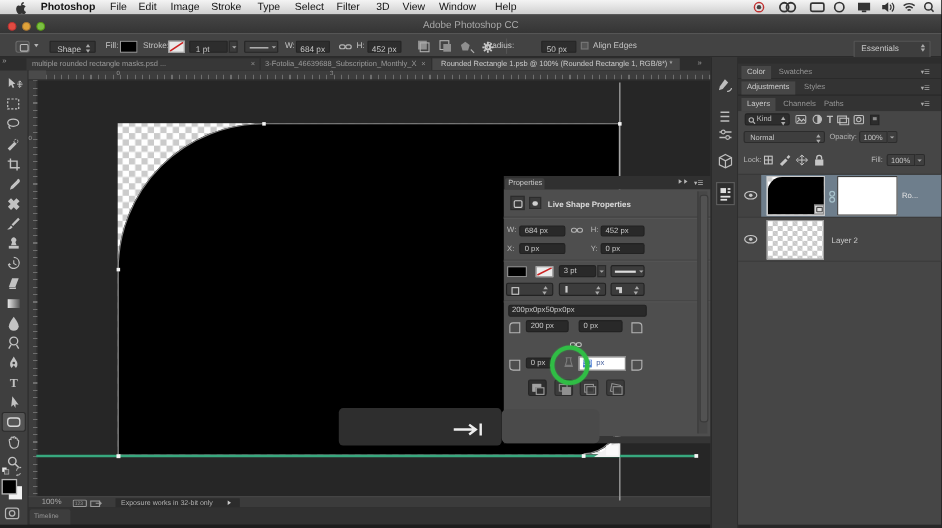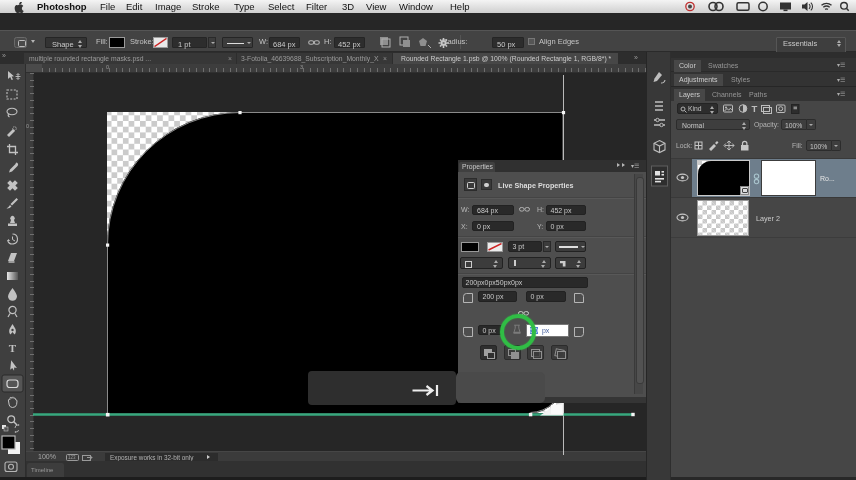--- a/index.html
+++ b/index.html
@@ -96,20 +96,26 @@
 
       <path d="M118 3.5h2.5l3-2.5v9l-3-2.5H118z" fill="#333"></path>
       <path d="M125 3.2a3 3 0 0 1 0 4.6 M126.8 1.6a5.3 5.3 0 0 1 0 7.8" stroke="#333" stroke-width="1.1" fill="none"></path>
 
       <path d="M137.5 4.2a8 8 0 0 1 10 0 M139.3 6.3a5.2 5.2 0 0 1 6.4 0 M141.1 8.4a2.4 2.4 0 0 1 2.8 0" stroke="#333" stroke-width="1.4" fill="none"></path>
       <path d="M142.5 10.4l0-.01" stroke="#333" stroke-width="1.6"></path>
 
       <circle cx="160" cy="4.8" r="3.3" fill="none" stroke="#333" stroke-width="1.4"></circle>
       <path d="M162.4 7.2l2.3 2.5" stroke="#333" stroke-width="1.4"></path>
     </svg>
+  </div>
+  <div id="titlebar">
+    <div class="tl" style="left:7px;top:6px;background:#e24b41;border:0.5px solid #b33;"></div>
+    <div class="tl" style="left:19.5px;top:6px;background:#e0a33a;border:0.5px solid #a73;"></div>
+    <div class="tl" style="left:32.5px;top:6px;background:#7bc043;border:0.5px solid #591;"></div>
+    <div id="titletext">Adobe Photoshop CC</div>
   </div>
   <div id="optbar">
 
     <div class="abs" style="left:14px;top:6px;width:13px;height:11px;background:#4a4a4a;border:1px solid #6a6a6a;border-radius:2.5px;box-sizing:border-box;">
       <div class="abs" style="left:2.5px;top:2px;width:6px;height:4.5px;border:1px solid #bbb;border-radius:1.5px;"></div>
     </div>
     <div class="abs" style="left:31px;top:9px;width:0;height:0;border-left:2.5px solid transparent;border-right:2.5px solid transparent;border-top:3px solid #b5b5b5;"></div>
 
     <div class="field" style="left:45px;top:6px;width:42px;height:11px;background:#333;">
       <span style="position:absolute;left:6px;top:1.5px;">Shape</span>

